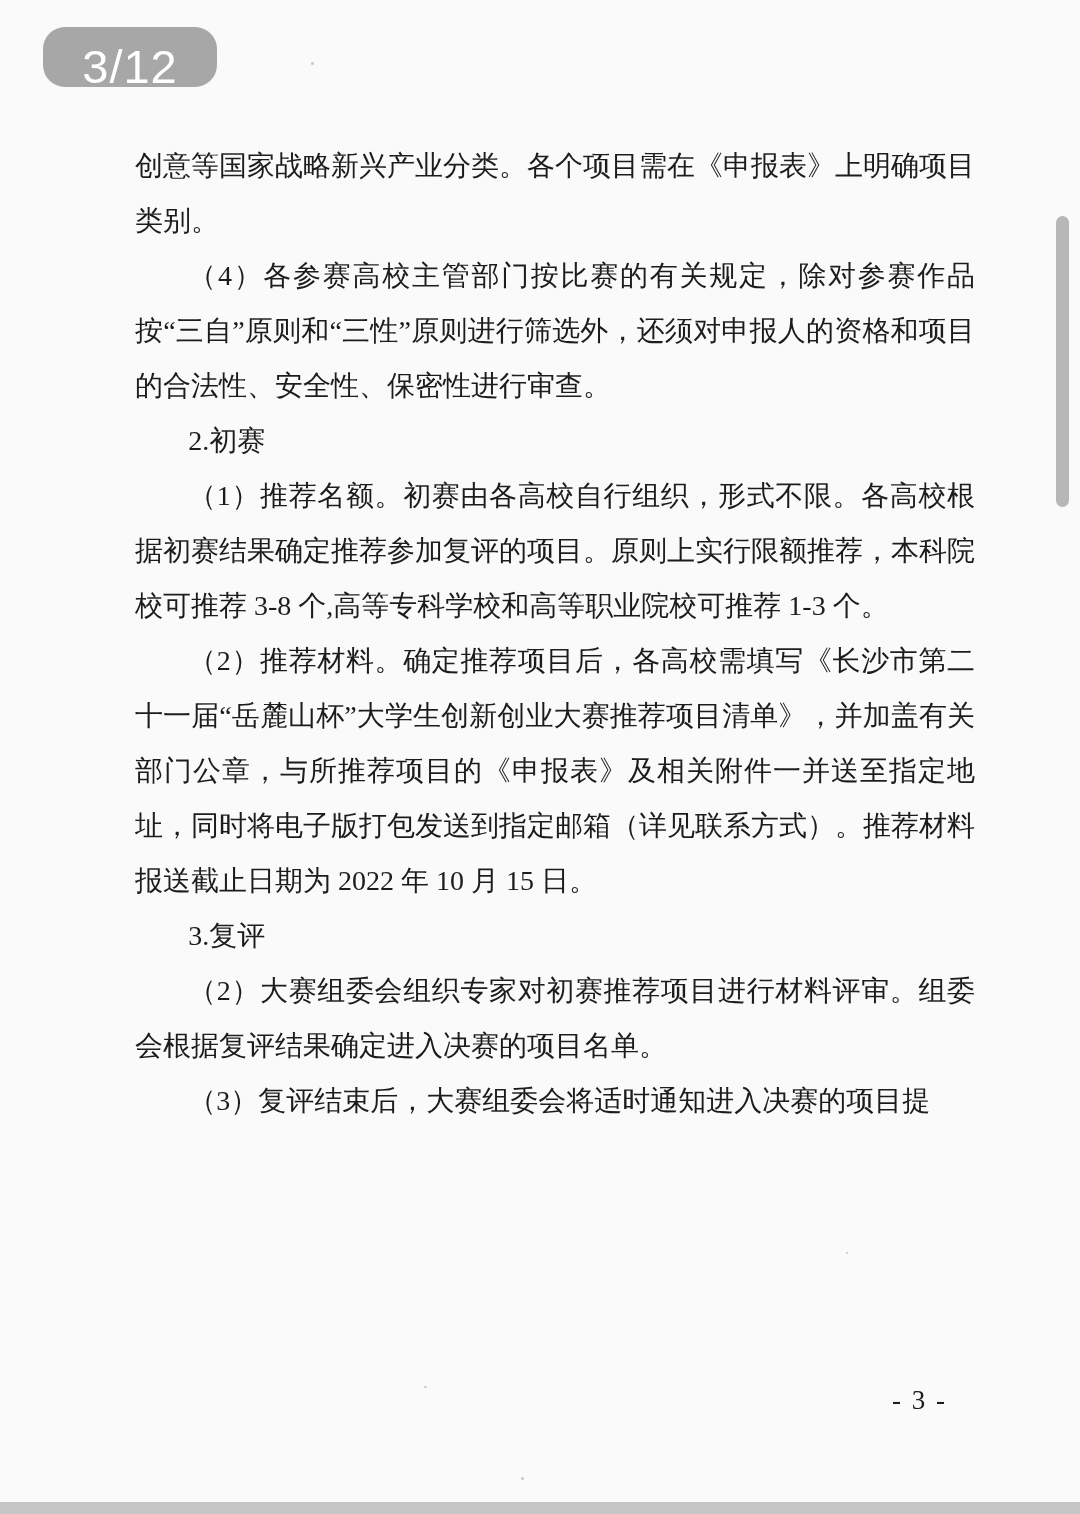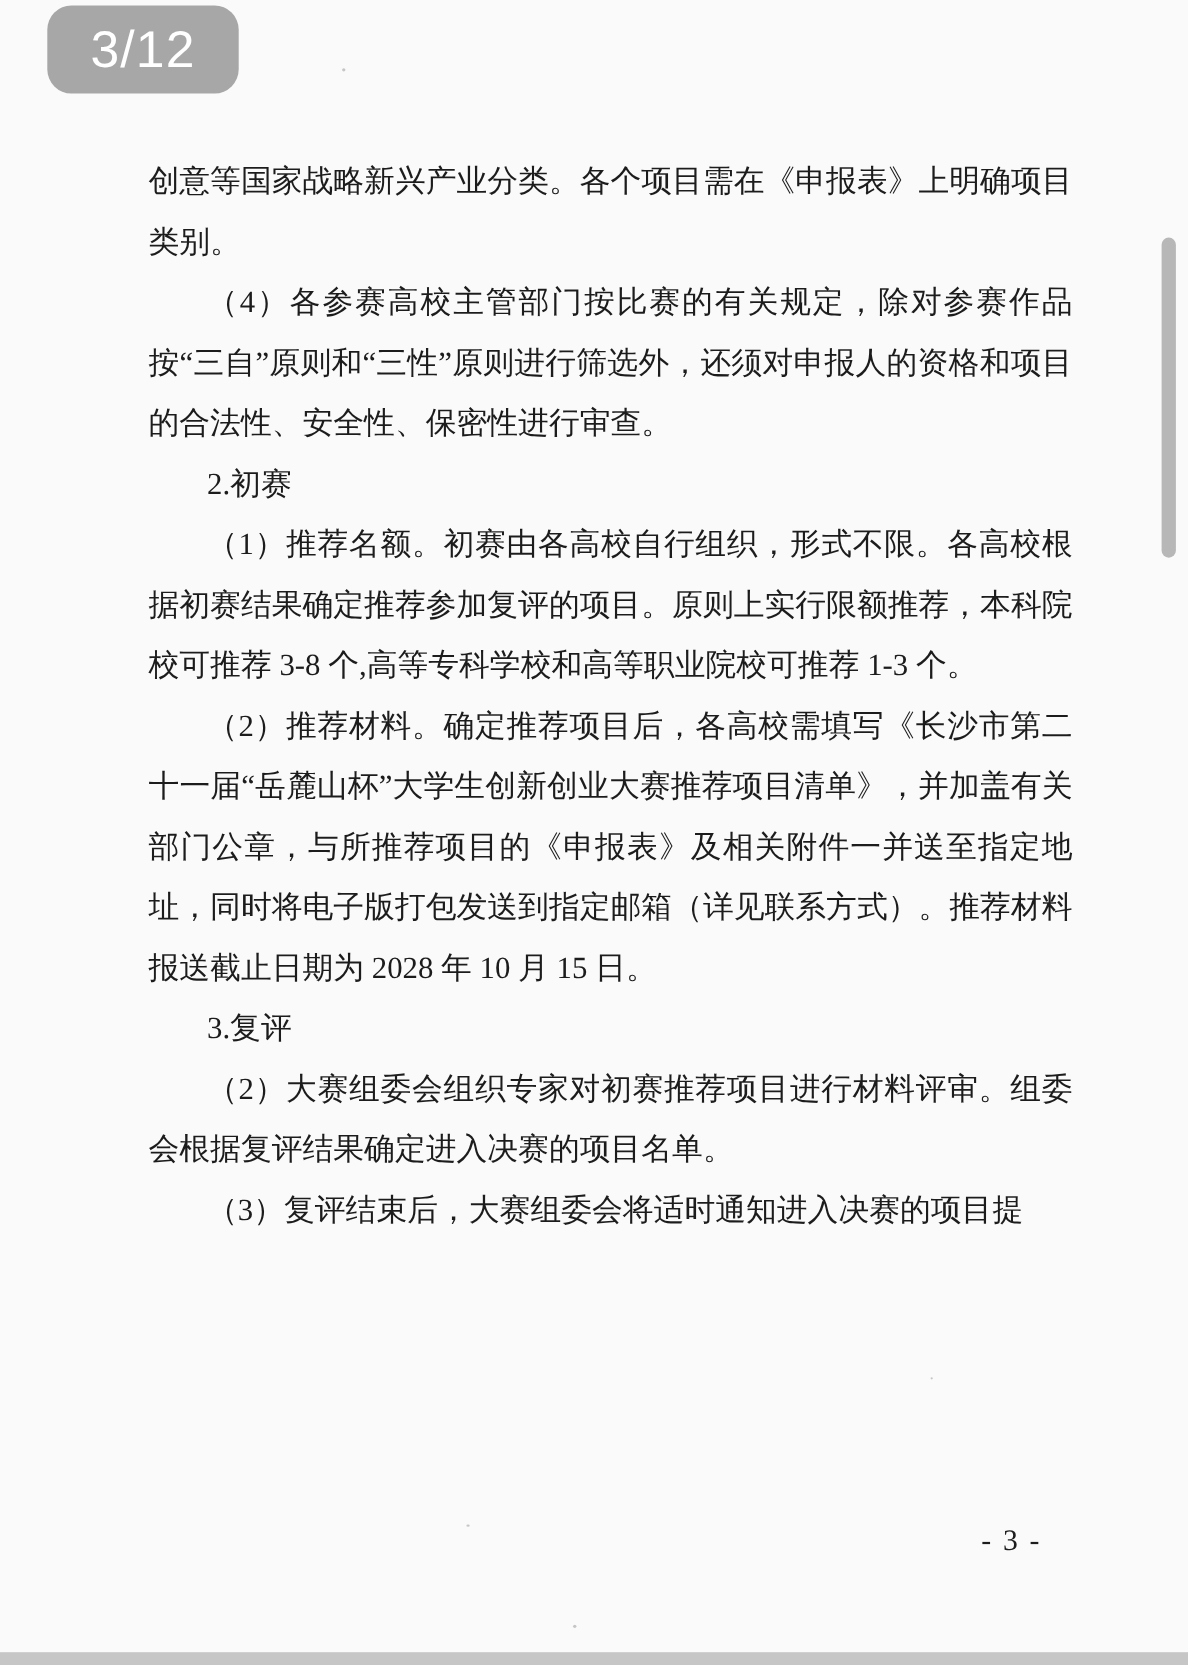--- a/index.html
+++ b/index.html
@@ -5,22 +5,22 @@
   html,body{margin:0;padding:0;}
   .screen{
     position:relative;
     width:1080px;height:1514px;
     background:var(--page-bg,#fafafa);
     overflow:hidden;
     font-family:"Liberation Serif","DejaVu Serif",serif;
     color:var(--text,#1c1c1c);
   }
   .page-badge{
-    position:absolute;left:43px;top:5px;
-    width:174px;height:80px;
+    position:absolute;left:43px;top:27px;
+    width:174px;height:60px;
     background:var(--badge-bg,#a7a7a7);
     border-radius:22px;
     color:var(--badge-text,#ffffff);
     font-family:"Liberation Sans","DejaVu Sans",sans-serif;
     font-size:47px;line-height:80px;text-align:center;
     letter-spacing:1px;
   }
   .doc-body{
     position:absolute;left:135px;top:138px;width:840px;
     font-size:28px;line-height:55px;
@@ -63,21 +63,21 @@
 
 <div class="screen">
 
   <div class="page-badge">3/12</div>
 
   <div class="doc-body">
       <p class="para"><span>创意等国家战略新兴产业分类。各个项目需在《申报表》上明确项目类别。</span></p>
       <p class="para indent"><span>（4）各参赛高校主管部门按比赛的有关规定，除对参赛作品按“三自”原则和“三性”原则进行筛选外，还须对申报人的资格和项目的合法性、安全性、保密性进行审查。</span></p>
       <p class="para indent heading"><span class="bold">2.初赛</span></p>
       <p class="para indent"><span class="bold">（1）推荐名额。</span><span>初赛由各高校自行组织，形式不限。各高校根据初赛结果确定推荐参加复评的项目。原则上实行限额推荐，本科院校可推荐 3-8 个,高等专科学校和高等职业院校可推荐 1-3 个。</span></p>
-      <p class="para indent"><span class="bold">（2）推荐材料。</span><span>确定推荐项目后，各高校需填写《长沙市第二十一届“岳麓山杯”大学生创新创业大赛推荐项目清单》，并加盖有关部门公章，与所推荐项目的《申报表》及相关附件一并送至指定地址，同时将电子版打包发送到指定邮箱（详见联系方式）。推荐材料报送截止日期为 2028 年 10 月 15 日。</span></p>
+      <p class="para indent"><span class="bold">（2）推荐材料。</span><span>确定推荐项目后，各高校需填写《长沙市第二十一届“岳麓山杯”大学生创新创业大赛推荐项目清单》，并加盖有关部门公章，与所推荐项目的《申报表》及相关附件一并送至指定地址，同时将电子版打包发送到指定邮箱（详见联系方式）。推荐材料报送截止日期为 2022 年 10 月 15 日。</span></p>
       <p class="para indent heading"><span class="bold">3.复评</span></p>
       <p class="para indent"><span>（2）大赛组委会组织专家对初赛推荐项目进行材料评审。组委会根据复评结果确定进入决赛的项目名单。</span></p>
       <p class="para indent"><span>（3）复评结束后，大赛组委会将适时通知进入决赛的项目提</span></p>
     </div>
 
   <div class="doc-footer">- 3 -</div>
 
   <div class="scrollbar-thumb"></div>
 
   <div class="bottom-edge"></div>

